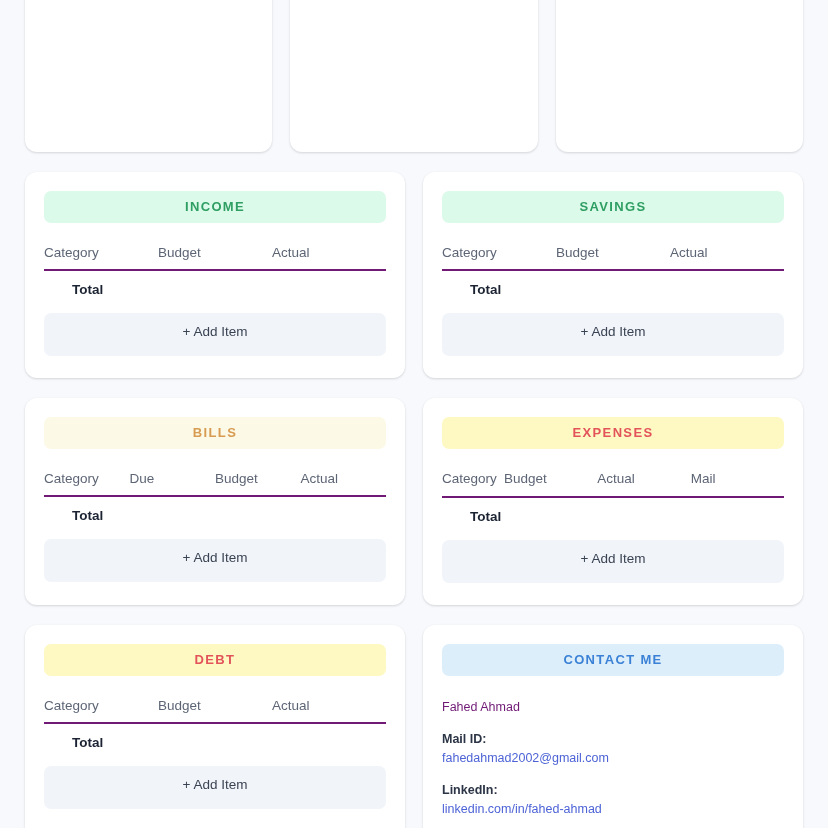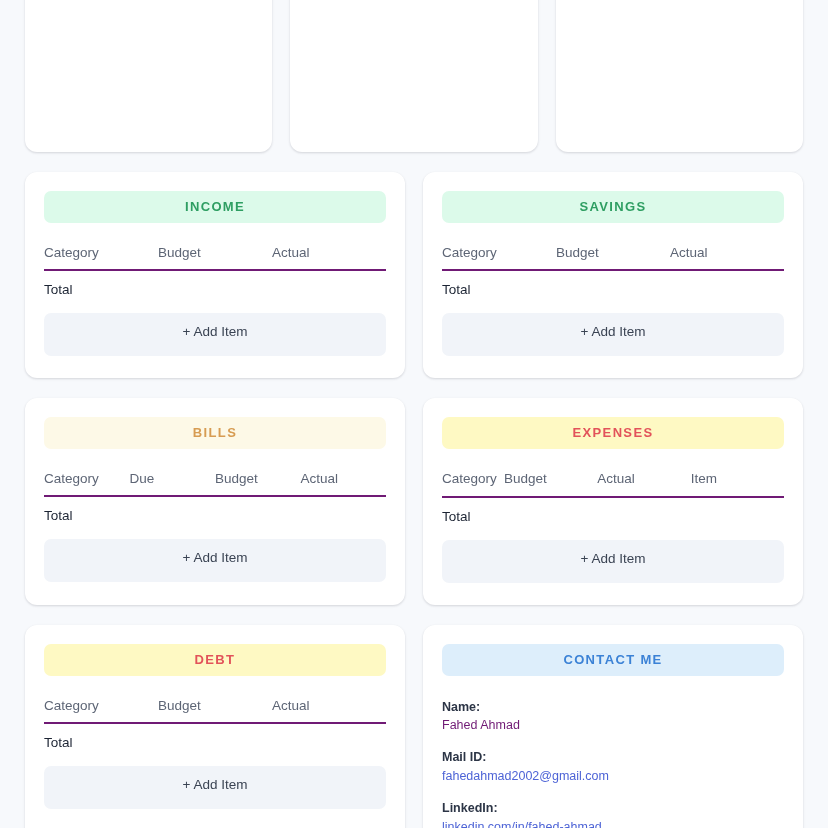--- a/index.html
+++ b/index.html
@@ -89,23 +89,24 @@
     padding-bottom: 9px;
     border-bottom: 2px solid #701a75;
   }
 
   .th { flex: 1 1 0; }
   .th.wrap { max-width: 62px; line-height: 1.15; }
 
   .trow-total {
     display: flex;
     font-size: 13.5px;
-    font-weight: normal;
+    font-weight: bold;
     color: #1c2433;
     padding-top: 11px;
+    margin-left: 28px;
   }
   .trow-total .td { flex: 1 1 0; }
 
   .add-btn {
     margin-top: 16px;
     background: #f1f4f9;
     border: none;
     border-radius: 7px;
     padding: 11px 0 17px 0;
     font-family: "Liberation Sans", sans-serif;
@@ -207,21 +208,21 @@
       <button class="add-btn">+ Add Item</button>
     </div>
 
     <div class="card">
       <div class="card-header hdr-expenses">EXPENSES</div>
       <div class="table">
         <div class="thead">
           <div class="th wrap">Category</div>
           <div class="th">Budget</div>
           <div class="th">Actual</div>
-          <div class="th">Item</div>
+          <div class="th">Mail</div>
         </div>
         <div class="trow-total">
           <div class="td">Total</div>
           <div class="td"></div>
           <div class="td"></div>
           <div class="td"></div>
         </div>
       </div>
       <button class="add-btn">+ Add Item</button>
     </div>
@@ -240,21 +241,20 @@
           <div class="td"></div>
         </div>
       </div>
       <button class="add-btn">+ Add Item</button>
     </div>
 
     <div class="card">
       <div class="card-header hdr-contact">CONTACT ME</div>
       <div class="contact-body">
         <div class="contact-group">
-          <div class="contact-label">Name:</div>
           <div class="contact-value">Fahed Ahmad</div>
         </div>
         <div class="contact-group">
           <div class="contact-label">Mail ID:</div>
           <a class="contact-link" href="#">fahedahmad2002@gmail.com</a>
         </div>
         <div class="contact-group">
           <div class="contact-label">LinkedIn:</div>
           <a class="contact-link" href="#">linkedin.com/in/fahed-ahmad</a>
         </div>

